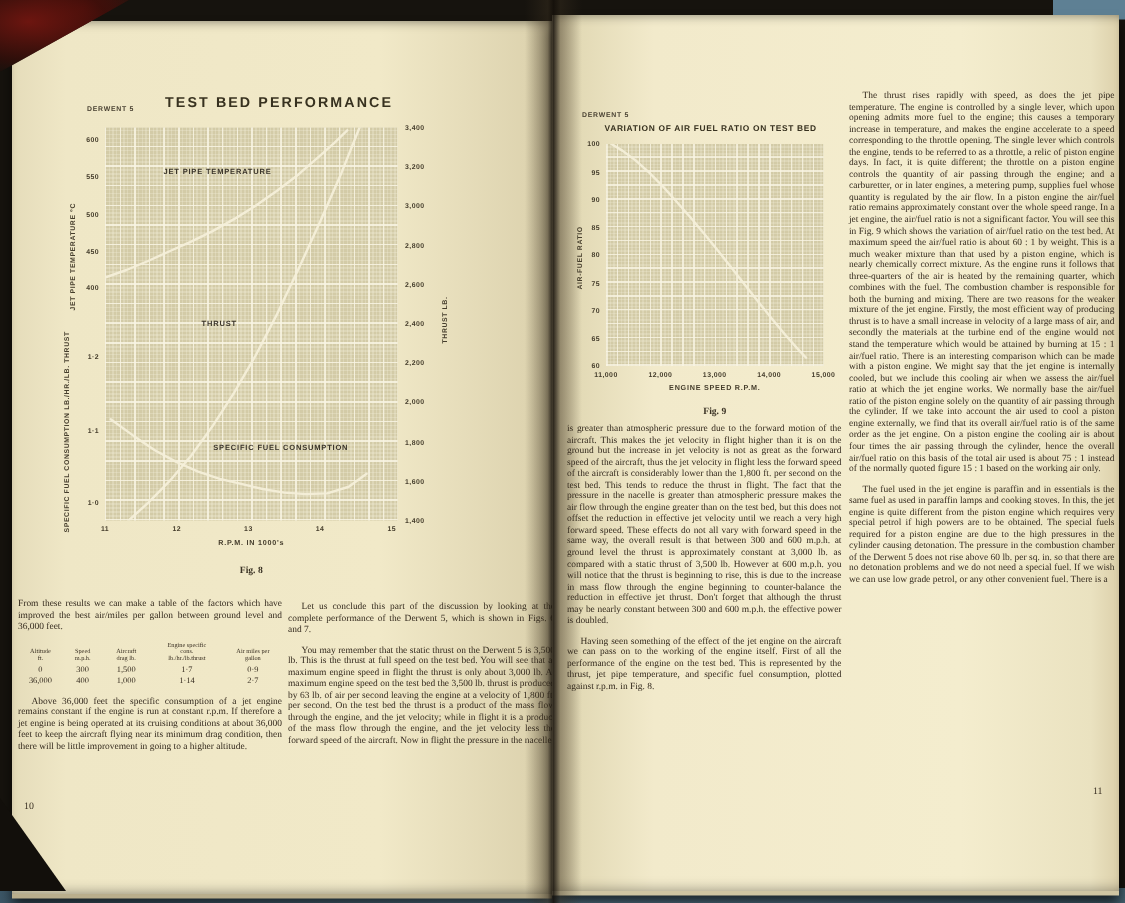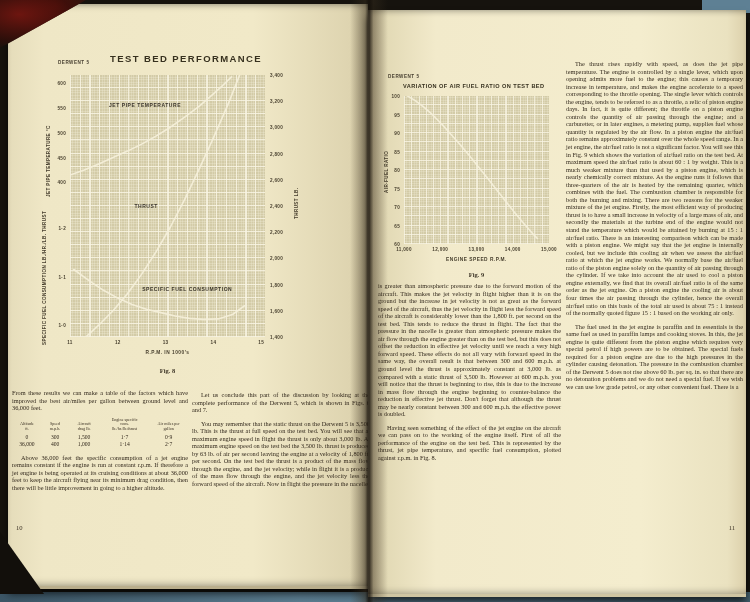--- a/index.html
+++ b/index.html
@@ -12,21 +12,21 @@
   .corner-red{position:absolute;left:0;top:0;width:86px;height:48px;z-index:8;
     background:radial-gradient(ellipse at 22% 30%,rgba(122,22,16,.85),rgba(60,12,8,.6) 55%,transparent 75%),
                radial-gradient(ellipse at 65% 12%,rgba(92,18,12,.8),transparent 60%),#17120d;
     clip-path:polygon(0 0,100% 0,0 100%);}
   .corner-bl{position:absolute;left:0;bottom:8px;width:44px;height:62px;z-index:8;background:#120f0b;
     clip-path:polygon(0 0,0 100%,100% 100%);}
   .spine{position:absolute;left:350px;top:0;width:38px;height:100%;z-index:5;pointer-events:none;
     background:linear-gradient(90deg,rgba(58,48,32,0) 0%,rgba(58,48,32,.45) 40%,rgba(22,17,11,.85) 50%,rgba(58,48,32,.4) 62%,rgba(58,48,32,0) 100%);}
   
   .page{position:absolute;z-index:2;}
-  .page-left{left:8px;top:4px;width:360px;height:582px;
+  .page-left{left:8px;top:14px;width:360px;height:582px;
     background:linear-gradient(90deg,#e5dcba 0%,#efe7c6 10%,#f1e9c8 68%,#ded4b0 95%,#cdc29d 100%);
     box-shadow:0 3px 0 #b9ae8c,0 8px 8px rgba(0,0,0,.65),inset 0 5px 7px -5px rgba(0,0,0,.5),inset 0 -7px 9px -7px rgba(0,0,0,.45);}
   .page-right{left:368px;top:10px;width:378px;height:584px;
     background:linear-gradient(90deg,#c9bd98 0%,#e3dab6 5%,#f2eacb 18%,#f4edce 72%,#eae2c0 95%,#dcd0ab 100%);
     box-shadow:0 3px 0 #cfc5a2,0 8px 8px rgba(0,0,0,.7),inset 0 5px 7px -5px rgba(0,0,0,.45),inset 0 -7px 9px -7px rgba(0,0,0,.4);}
   
   .figure{position:absolute;}
   .fig8{left:0;top:49px;width:352px;height:335px;}
   .fig9{left:10px;top:56px;width:205px;height:225px;}
   .device{position:absolute;font-family:"Liberation Sans",sans-serif;font-weight:bold;

